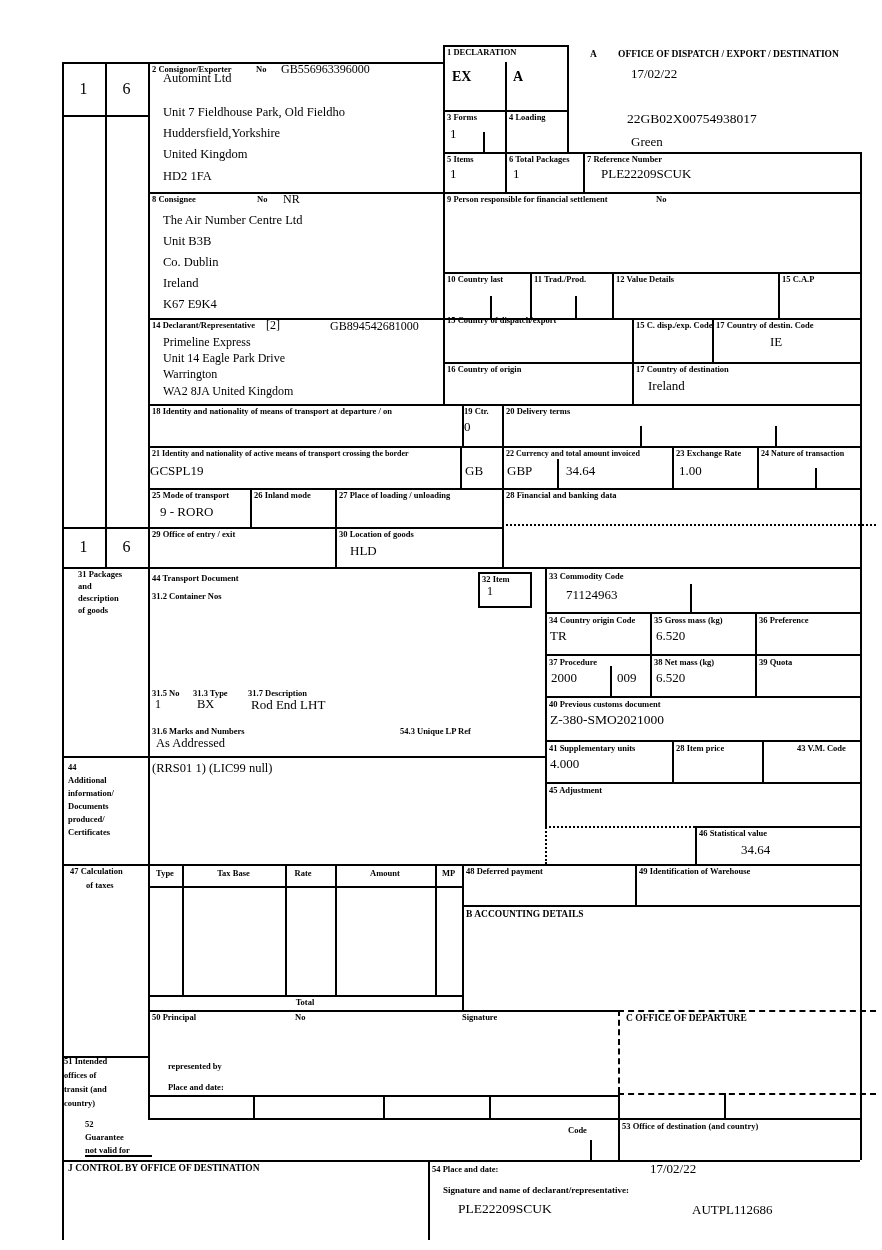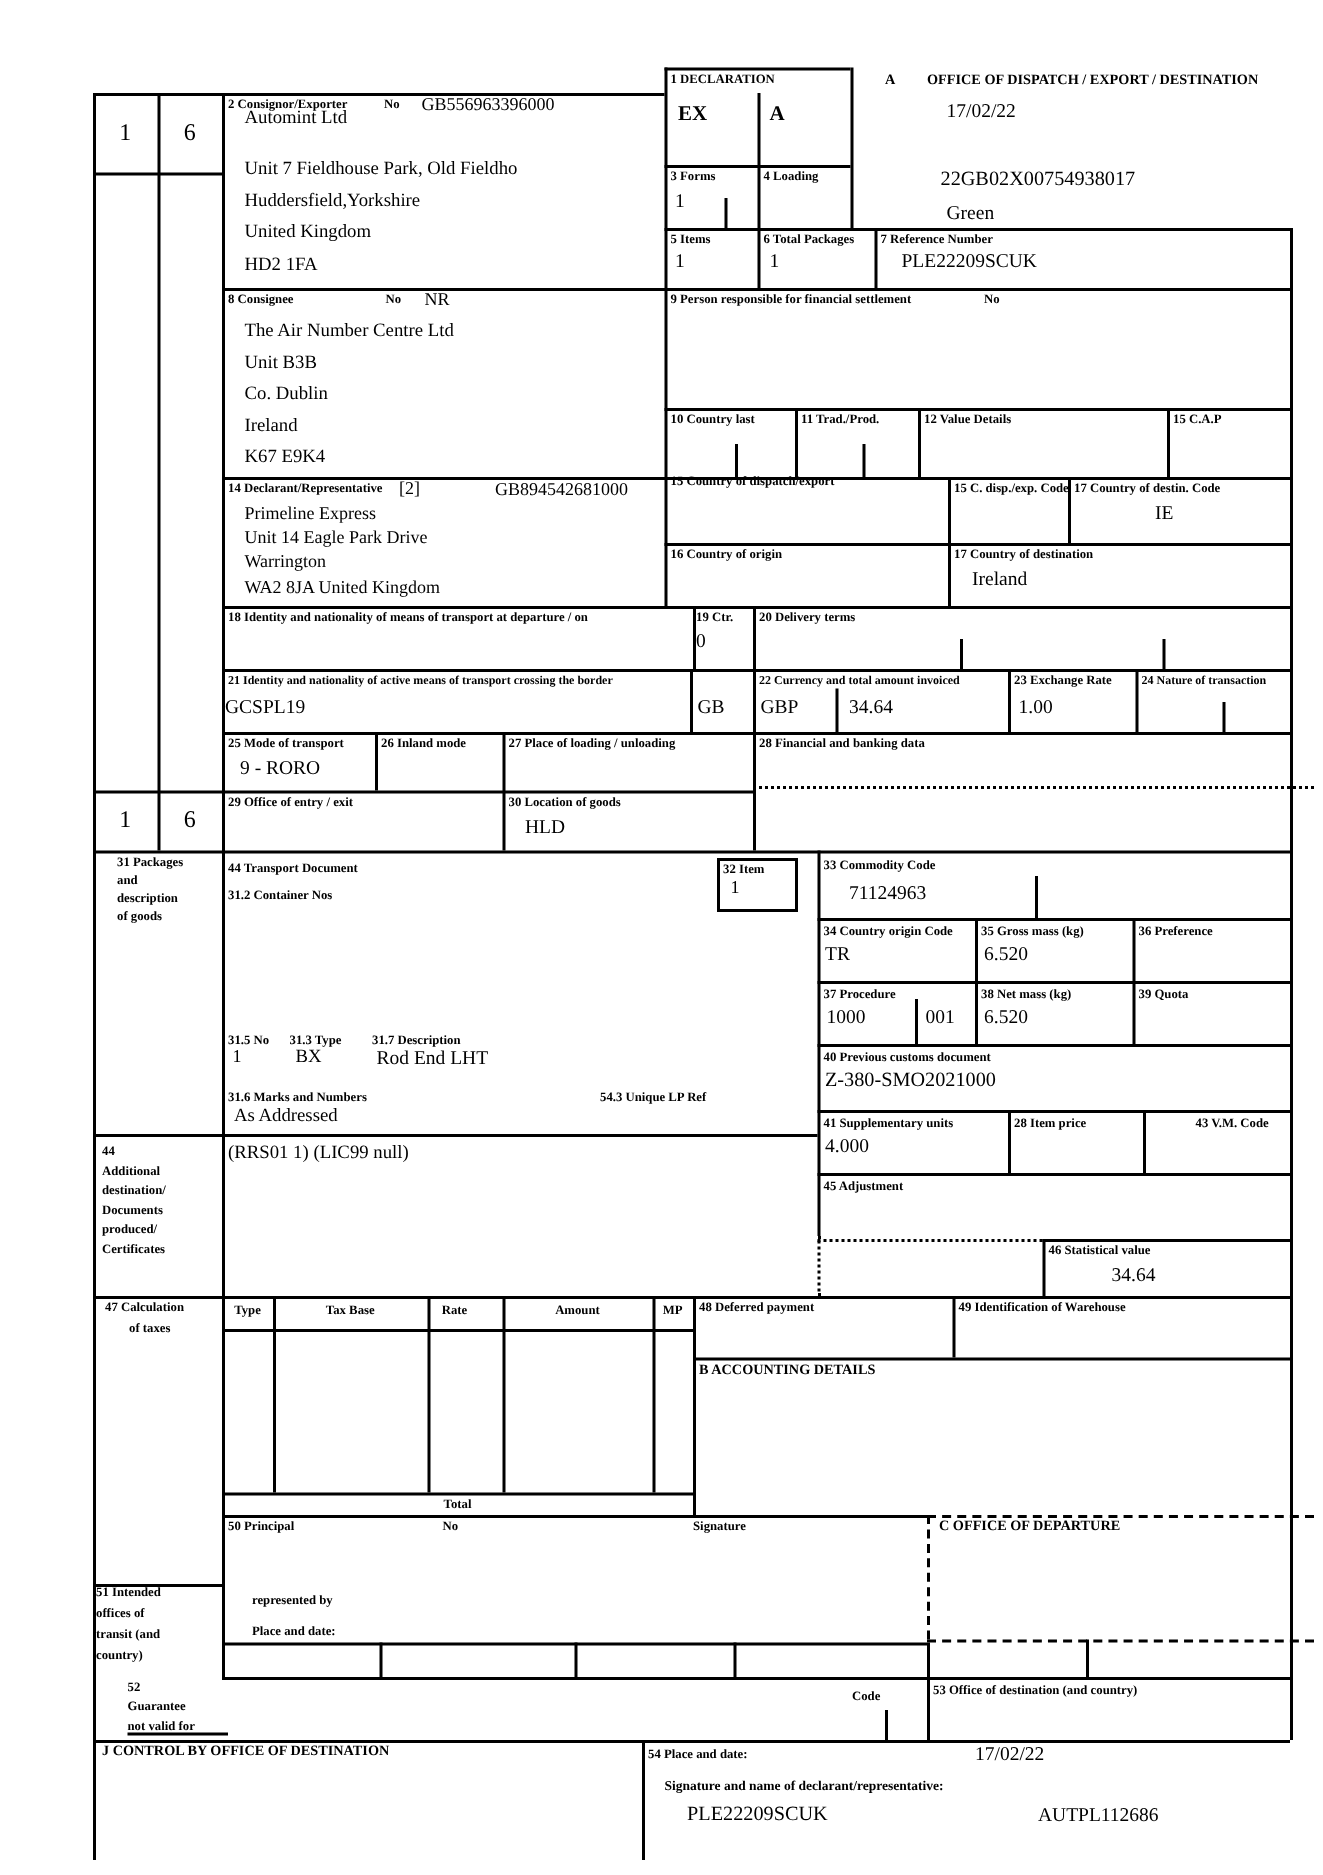--- a/index.html
+++ b/index.html
@@ -215,22 +215,22 @@
   <span class="tx s12" style="left:487px;top:585px">1</span>
   <span class="lb" style="left:549px;top:572px">33 Commodity Code</span>
   <span class="tx" style="left:566px;top:588px">71124963</span>
 
   <span class="lb" style="left:549px;top:616px">34 Country origin Code</span>
   <span class="tx" style="left:550px;top:629px">TR</span>
   <span class="lb" style="left:654px;top:616px">35 Gross mass (kg)</span>
   <span class="tx" style="left:656px;top:629px">6.520</span>
   <span class="lb" style="left:759px;top:616px">36 Preference</span>
   <span class="lb" style="left:549px;top:658px">37 Procedure</span>
-  <span class="tx" style="left:551px;top:671px">1000</span>
-  <span class="tx" style="left:617px;top:671px">001</span>
+  <span class="tx" style="left:551px;top:671px">2000</span>
+  <span class="tx" style="left:617px;top:671px">009</span>
   <span class="lb" style="left:654px;top:658px">38 Net mass (kg)</span>
   <span class="tx" style="left:656px;top:671px">6.520</span>
   <span class="lb" style="left:759px;top:658px">39 Quota</span>
   <span class="lb" style="left:549px;top:700px">40 Previous customs document</span>
   <span class="tx s135" style="left:550px;top:713px">Z-380-SMO2021000</span>
   <span class="lb" style="left:549px;top:744px">41 Supplementary units</span>
   <span class="tx" style="left:550px;top:757px">4.000</span>
   <span class="lb" style="left:676px;top:744px">28 Item price</span>
   <span class="lb" style="left:797px;top:744px">43 V.M. Code</span>
   <span class="lb" style="left:549px;top:786px">45 Adjustment</span>
@@ -242,21 +242,21 @@
   <span class="lb" style="left:193px;top:689px">31.3 Type</span>
   <span class="tx s125" style="left:197px;top:698px">BX</span>
   <span class="lb" style="left:248px;top:689px">31.7 Description</span>
   <span class="tx" style="left:251px;top:698px">Rod End LHT</span>
   <span class="lb" style="left:152px;top:727px">31.6 Marks and Numbers</span>
   <span class="tx s125" style="left:156px;top:737px">As Addressed</span>
   <span class="lb" style="left:400px;top:727px">54.3 Unique LP Ref</span>
 
   <span class="lb" style="left:68px;top:763px">44</span>
   <span class="lb" style="left:68px;top:776px">Additional</span>
-  <span class="lb" style="left:68px;top:789px">destination/</span>
+  <span class="lb" style="left:68px;top:789px">information/</span>
   <span class="lb" style="left:68px;top:802px">Documents</span>
   <span class="lb" style="left:68px;top:815px">produced/</span>
   <span class="lb" style="left:68px;top:828px">Certificates</span>
   <span class="tx s125" style="left:152px;top:762px">(RRS01 1) (LIC99 null)</span>
 
   <span class="lb" style="left:70px;top:867px">47 Calculation</span>
   <span class="lb" style="left:86px;top:881px">of taxes</span>
   <div class="cth" style="left:148px;top:868px;width:34px">Type</div>
   <div class="cth" style="left:182px;top:868px;width:103px">Tax Base</div>
   <div class="cth" style="left:275px;top:868px;width:56px">Rate</div>

